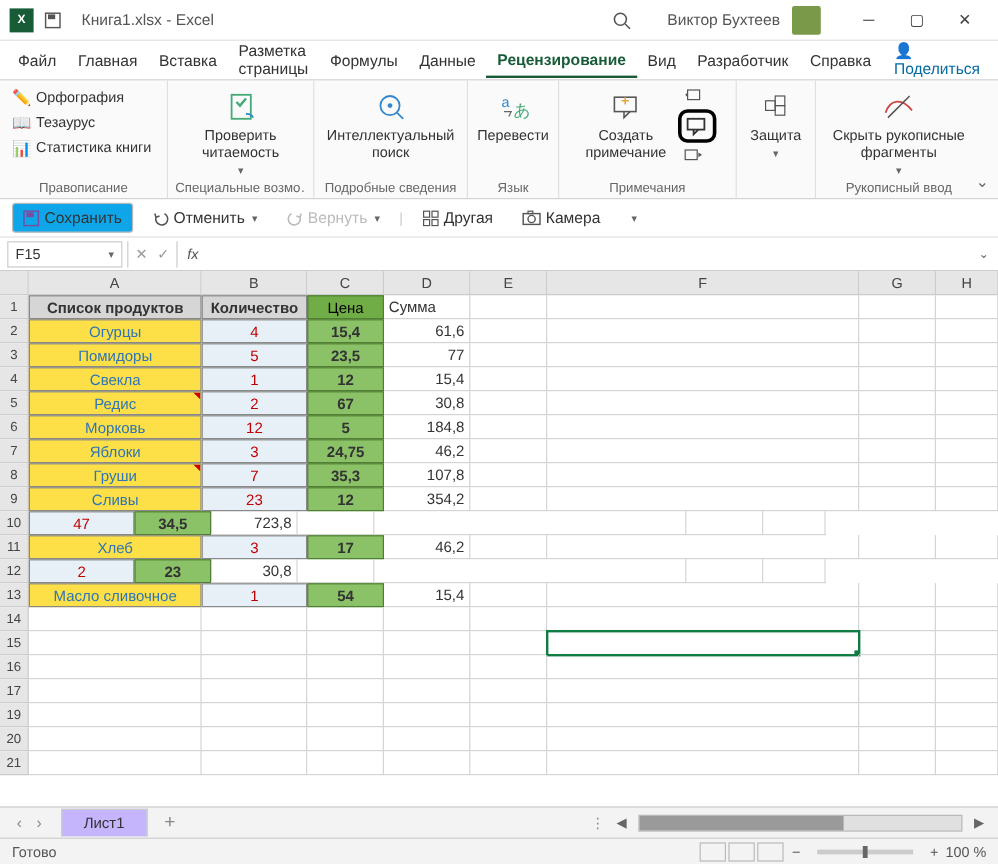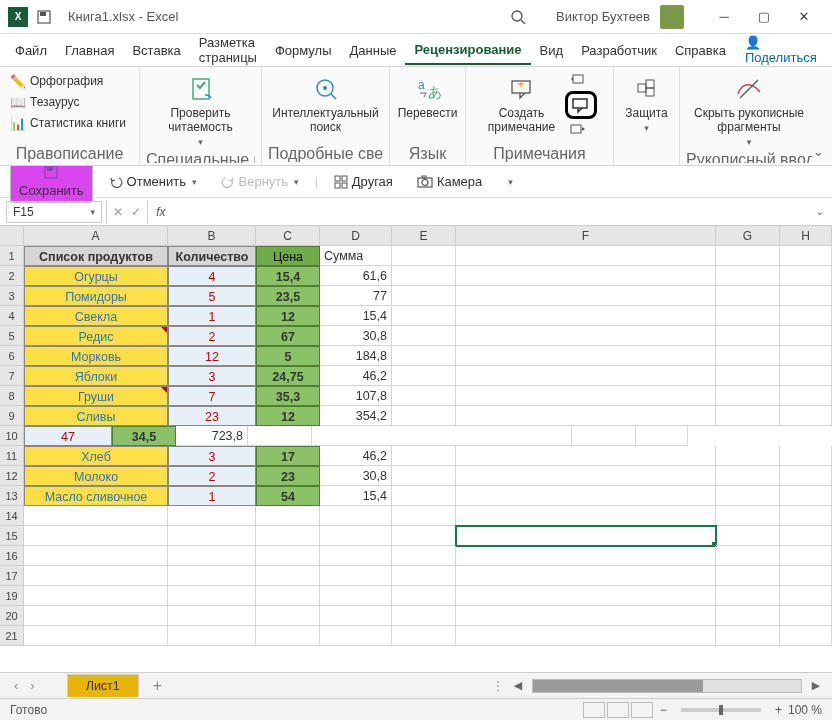--- a/index.html
+++ b/index.html
@@ -19,35 +19,35 @@
 
 
 .menubar { height: 32px; display: flex; align-items: center; padding: 0 6px; gap: 0; border-bottom: 0; }
 .menubar .tab { padding: 6px 9px; font-size: 13px; color: #333; cursor: pointer; }
 .menubar .tab.active { font-weight: 600; border-bottom: 2px solid #185c37; color: #185c37; }
 .menubar .share { margin-left: auto; color: #0369a1; padding: 6px 10px; font-size: 13px; }
 
 
 .ribbon { height: 100px; background: #fafafa; border-top: 1px solid #d4d4d4; border-bottom: 1px solid #d4d4d4; display: flex; position: relative; }
 .ribbon-group { border-right: 1px solid #e0e0e0; padding: 4px 6px 2px 6px; display: flex; flex-direction: column; justify-content: space-between; }
-.ribbon-group .glabel { font-size: 16px; color: #666; text-align: center; padding-top: 2px; white-space: nowrap; overflow: hidden; }
+.ribbon-group .glabel { font-size: 11px; color: #666; text-align: center; padding-top: 2px; white-space: nowrap; overflow: hidden; }
 .ribbon-group .gcontent { flex: 1; display: flex; }
 .rbtn-small { display: flex; align-items: center; gap: 4px; padding: 2px 4px; font-size: 12px; color: #333; white-space: nowrap; }
 .rbtn-small .icn { width: 16px; height: 16px; display: inline-flex; align-items: center; justify-content: center; font-size: 13px; }
 .rbtn-large { display: flex; flex-direction: column; align-items: center; justify-content: flex-start; padding: 2px 6px; gap: 2px; }
 .rbtn-large .icn { width: 32px; height: 32px; display: flex; align-items: center; justify-content: center; font-size: 22px; }
 .rbtn-large .lbl { font-size: 12px; text-align: center; line-height: 1.15; }
 .vcol { display: flex; flex-direction: column; gap: 1px; }
 .highlight-box { border: 3px solid #000; border-radius: 8px; padding: 2px; }
 .ribbon-collapse { position: absolute; right: 8px; bottom: 6px; font-size: 13px; color: #666; }
 
 
 .quickbar { height: 32px; display: flex; align-items: center; padding: 0 10px; gap: 8px; border-bottom: 1px solid #e0e0e0; }
 .qbtn { display: flex; align-items: center; gap: 4px; padding: 4px 8px; font-size: 13px; color: #333; }
-.qbtn.save { background: #d946ef; border: 1px solid #bbb; border-radius: 3px; flex-direction: column; }
+.qbtn.save { background: #0ea5e9; border: 1px solid #bbb; border-radius: 3px; }
 .qbtn .dd { font-size: 9px; color: #666; margin-left: 2px; }
 
 
 .formulabar { height: 28px; display: flex; align-items: center; border-bottom: 1px solid #ccc; }
 .namebox { width: 96px; height: 22px; border: 1px solid #ccc; margin: 0 4px 0 6px; padding: 0 6px; display: flex; align-items: center; justify-content: space-between; font-size: 12px; gap: 32px; }
 .namebox .dd { font-size: 9px; color: #666; }
 .fbar-btns { display: flex; gap: 8px; padding: 0 6px; color: #999; border-left: 1px solid #ccc; border-right: 1px solid #ccc; height: 22px; align-items: center; }
 .fx { font-style: italic; margin-left: 8px; color: #555; }
 .fbar-expand { margin-left: auto; margin-right: 8px; font-size: 10px; color: #666; }
 
@@ -69,21 +69,21 @@
 .comment-mark { position: absolute; top: 0; right: 0; width: 0; height: 0; border-top: 6px solid #c00; border-left: 6px solid transparent; }
 .selected-cell { outline: 2px solid #107c41; outline-offset: -1px; position: relative; }
 .selected-cell::after { content: ''; position: absolute; right: -2px; bottom: -2px; width: 5px; height: 5px; background: #107c41; }
 
 
 .wA { width: 144px; } .wB { width: 88px; } .wC { width: 64px; } .wD { width: 72px; } .wE { width: 64px; } .wF { width: 260px; } .wG { width: 64px; } .wH { width: 52px; }
 
 
 .sheetbar { position: absolute; bottom: 22px; left: 0; right: 0; height: 26px; background: #f3f3f3; border-top: 1px solid #ccc; display: flex; align-items: center; padding: 0 8px; }
 .sheetbar .nav { color: #888; padding: 0 6px; font-size: 13px; }
-.sheetbar .tab { padding: 4px 18px; border: 1px solid #ccc; border-bottom: none; background: #eab308; font-size: 12.5px; margin-left: 26px; }
+.sheetbar .tab { padding: 4px 18px; border: 1px solid #ccc; border-bottom: none; background: #c4b5fd; font-size: 12.5px; margin-left: 10px; }
 .sheetbar .add { padding: 0 14px; color: #888; font-size: 16px; }
 .sheetbar .scrolltrack { flex: 1; display: flex; align-items: center; justify-content: flex-end; gap: 6px; }
 .sheetbar .htrack { width: 270px; height: 14px; background: #e0e0e0; position: relative; border: 1px solid #bbb; }
 .sheetbar .hthumb { position: absolute; left: 0; width: 170px; height: 100%; background: #9a9a9a; }
 .sheetbar .sbtn { width: 16px; text-align: center; color: #666; font-size: 11px; }
 
 
 .statusbar { position: absolute; bottom: 0; left: 0; right: 0; height: 22px; background: #f3f3f3; border-top: 1px solid #ccc; display: flex; align-items: center; padding: 0 10px; font-size: 12px; color: #555; }
 .statusbar .spacer { flex: 1; }
 .statusbar .vbtn { width: 22px; height: 16px; border: 1px solid #bbb; margin: 0 1px; }
@@ -470,21 +470,20 @@
         <div class="cell qty-cell wB">3</div>
         <div class="cell price-cell wC">17</div>
         <div class="cell sum-cell wD">46,2</div>
         <div class="cell wE"></div>
         <div class="cell wF"></div>
         <div class="cell wG"></div>
         <div class="cell wH"></div>
       </div>
       <div class="row">
         <div class="rh">12</div>
-        <div class="cell prod-cell wA">Молоко</div>
         <div class="cell qty-cell wB">2</div>
         <div class="cell price-cell wC">23</div>
         <div class="cell sum-cell wD">30,8</div>
         <div class="cell wE"></div>
         <div class="cell wF"></div>
         <div class="cell wG"></div>
         <div class="cell wH"></div>
       </div>
       <div class="row">
         <div class="rh">13</div>

